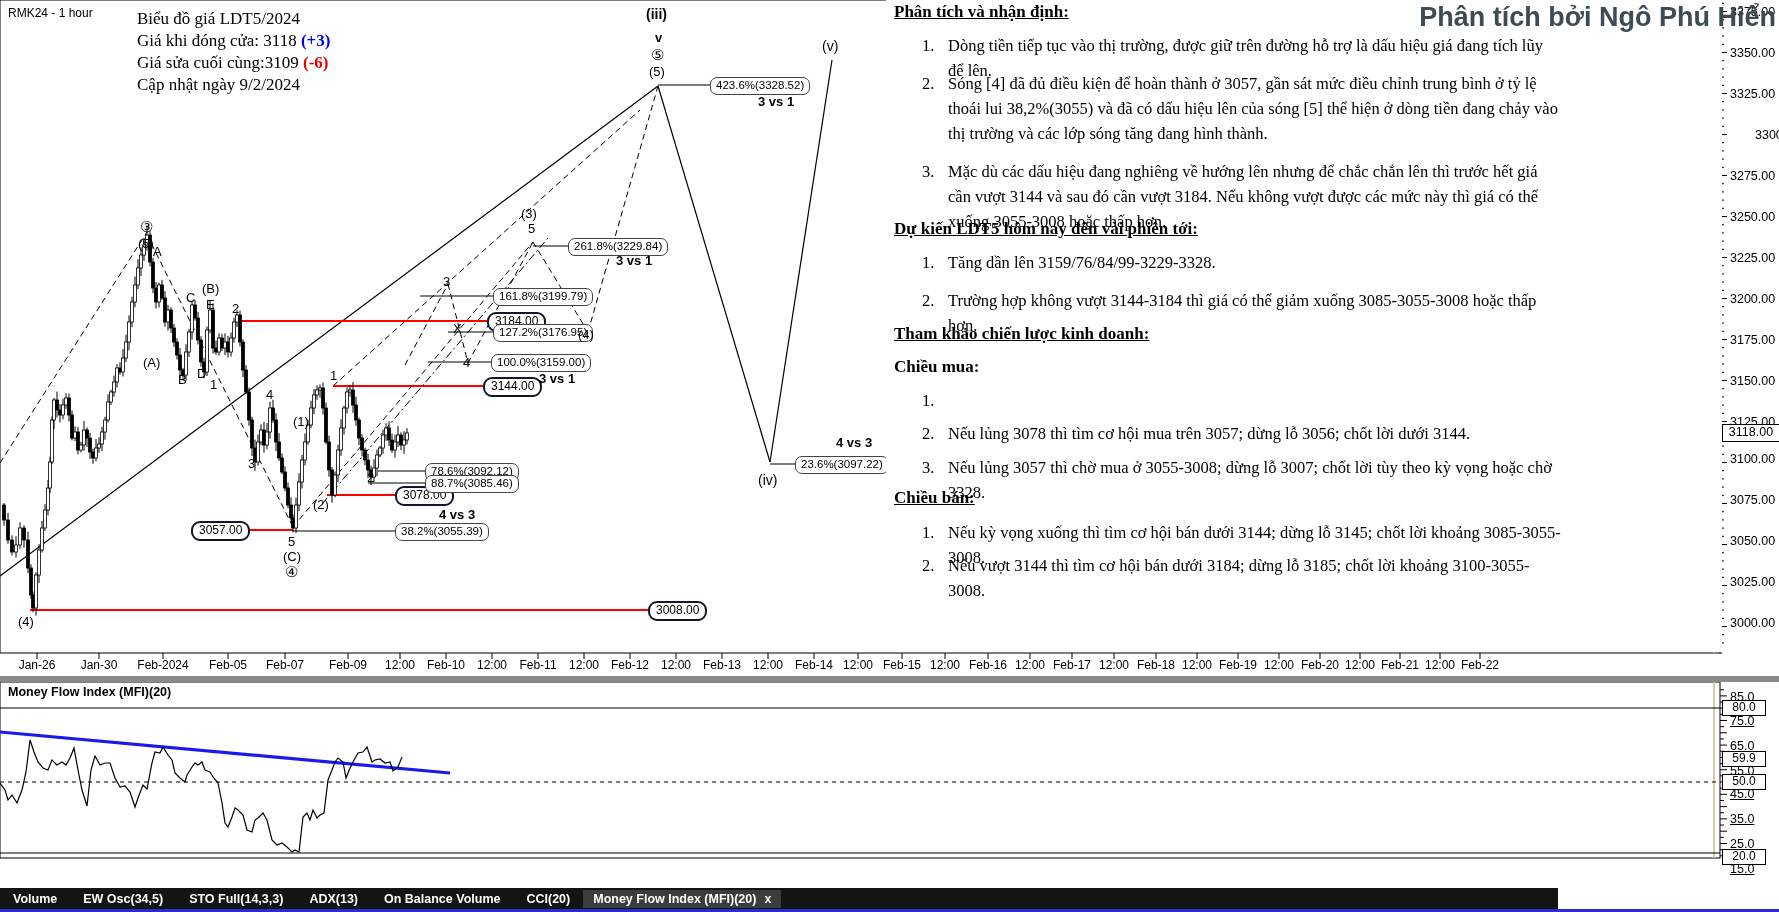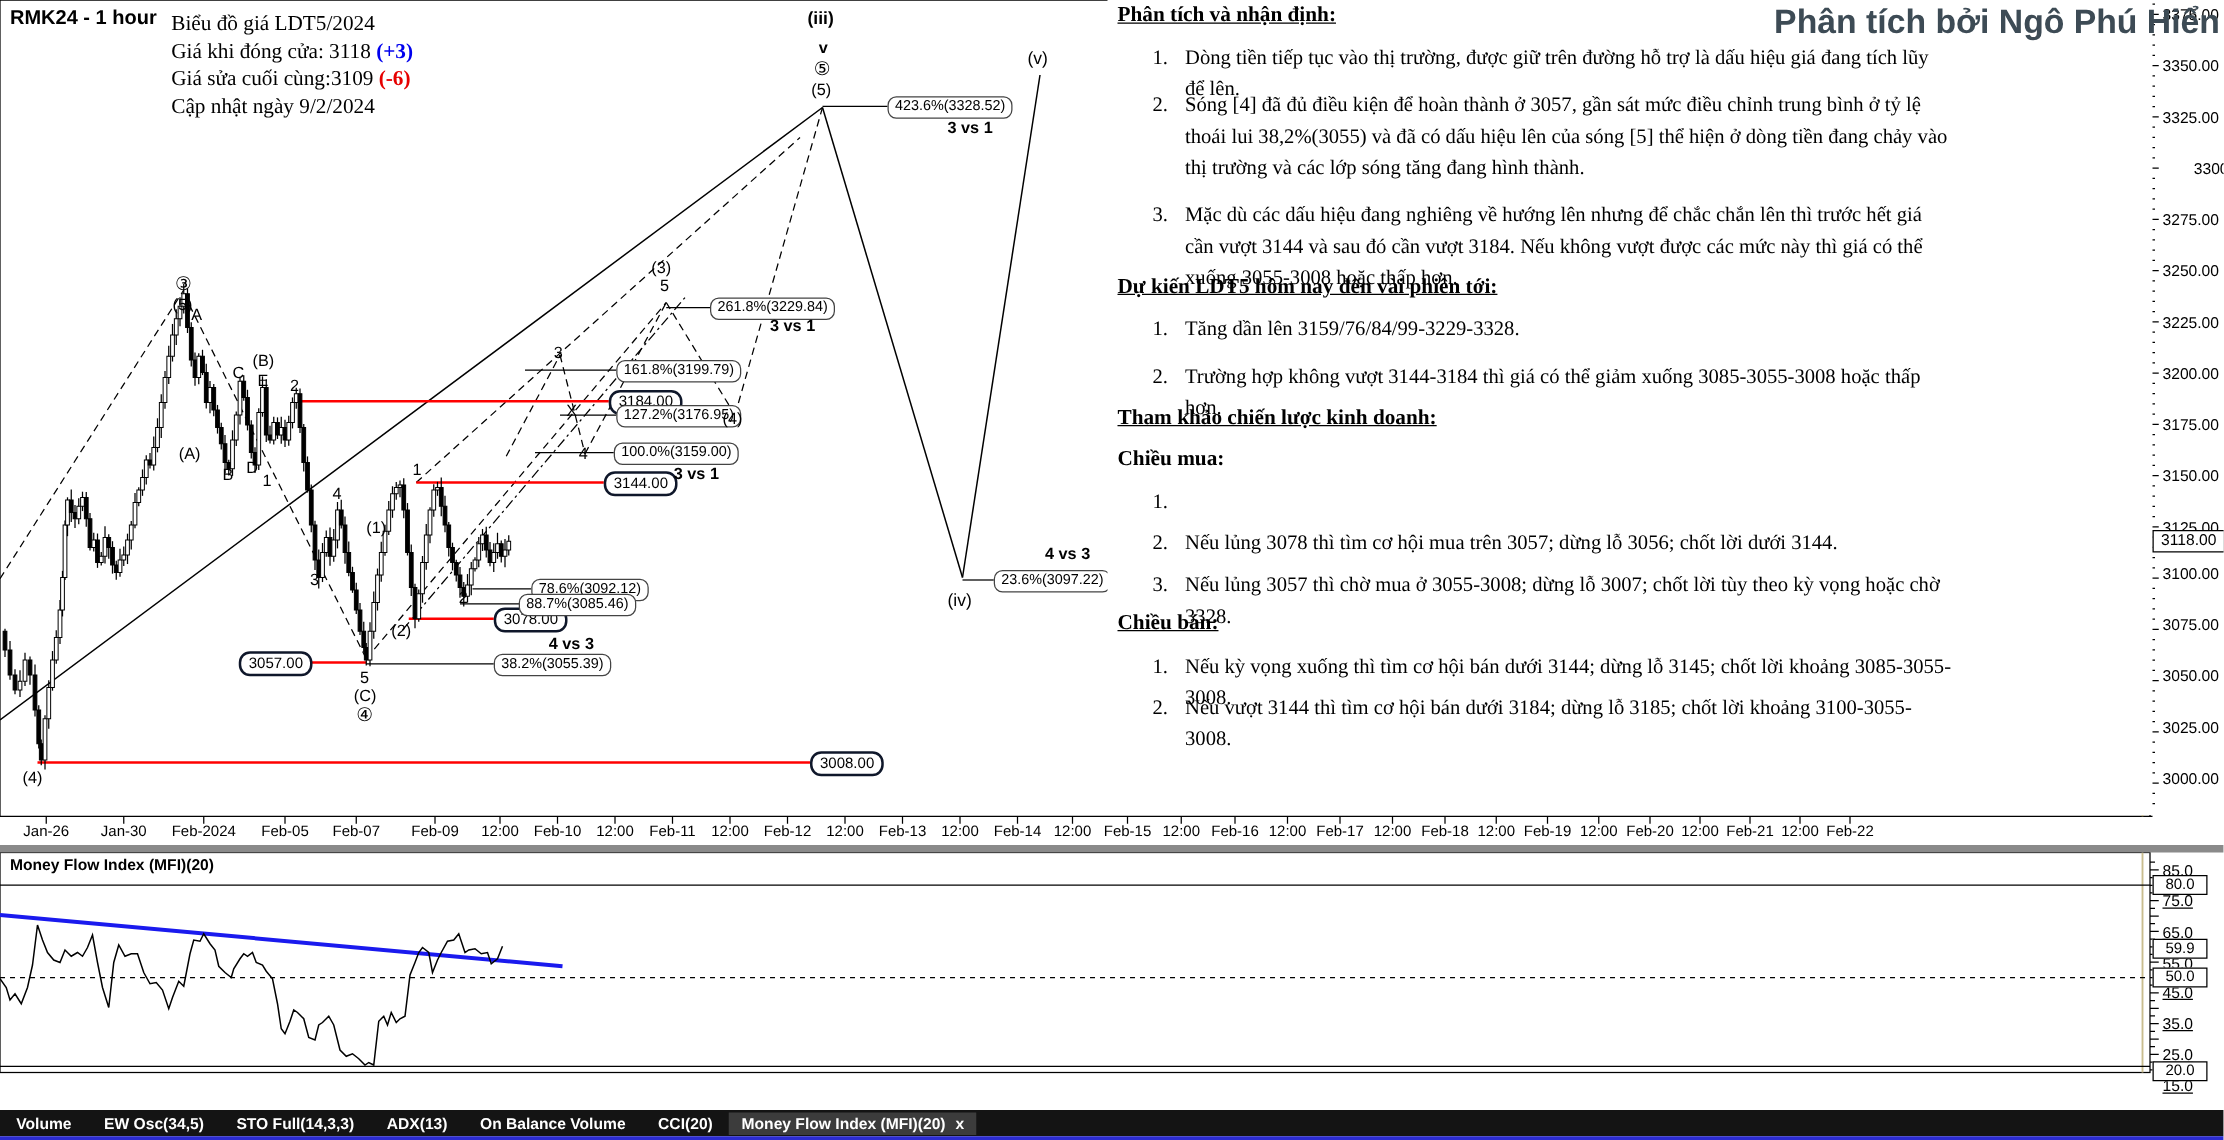--- a/index.html
+++ b/index.html
@@ -1,21 +1,21 @@
 <!DOCTYPE html>
 <html><head>
 <meta charset="utf-8">
 <style>
   html,body{margin:0;padding:0;background:#fff;}
   #app{position:relative;width:1779px;height:912px;background:#fff;overflow:hidden;
        font-family:"Liberation Sans",sans-serif;color:#000;}
   .abs{position:absolute;}
   #chart-svg{position:absolute;left:0;top:0;z-index:1;}
   .overlay{z-index:2;}
-  #symbol-title{left:8px;top:6px;font-size:16px;font-weight:bold;}
+  #symbol-title{left:8px;top:6px;font-size:12px;font-weight:normal;}
   #info-block{left:137px;top:8px;font-family:"Liberation Serif",serif;font-size:17px;line-height:22px;z-index:2;}
   #info-block .chg-up{color:#0000ee;font-weight:bold;}
   #info-block .chg-dn{color:#e60000;font-weight:bold;}
   #credit{right:3px;top:2px;font-size:27px;font-weight:bold;color:#3d4b55;z-index:5;white-space:nowrap;}
   #analysis-panel{left:886px;top:0;width:836px;height:652px;background:#fff;z-index:3;
       font-family:"Liberation Serif",serif;}
   .a-heading{position:absolute;left:8px;font-size:17px;font-weight:bold;white-space:nowrap;}
   .a-heading.u{text-decoration:underline;}
   .a-item{position:absolute;left:36px;width:640px;display:flex;font-size:16.5px;line-height:25px;}
   .a-item .num{flex:0 0 26px;}
@@ -27,21 +27,21 @@
       border-radius:9px;background:#fff;font-size:12px;font-weight:normal;white-space:nowrap;z-index:2;}
   .price-label{position:absolute;left:1730px;font-size:12.5px;transform:translateY(-50%);z-index:2;}
   .price-cur{position:absolute;left:1722px;width:56px;height:16px;line-height:15px;background:#fff;
       border:1px solid #000;font-size:12.5px;text-align:center;transform:translateY(-50%);z-index:4;}
   .date-label{position:absolute;top:658px;font-size:12px;transform:translateX(-50%);z-index:2;white-space:nowrap;}
   #separator{left:0;top:676px;width:1779px;height:6px;background:#8a8a8a;z-index:2;}
   #mfi-title{left:8px;top:685px;font-size:12.5px;font-weight:bold;z-index:2;}
   .mfi-label{position:absolute;left:1730px;font-size:12.5px;transform:translateY(-50%);z-index:2;text-decoration:underline;}
   .mfi-tag{position:absolute;left:1722px;width:42px;height:14px;line-height:13px;background:#fff;border:1px solid #000;
       font-size:12px;text-align:center;transform:translateY(-50%);z-index:3;}
-  #tab-bar{left:0;top:888px;width:1779px;height:21px;background:#141414;display:flex;align-items:center;z-index:4;}
+  #tab-bar{left:0;top:888px;width:1558px;height:21px;background:#141414;display:flex;align-items:center;z-index:4;}
   .tab{color:#fff;font-size:12.5px;font-weight:bold;padding:2px 13px;white-space:nowrap;cursor:default;}
   .tab.active{background:#3c3c3c;padding:2px 10px;display:flex;align-items:center;gap:8px;}
   .tab .close{font-weight:bold;}
   #bottom-strip{left:0;top:909px;width:1779px;height:3px;background:#2b2bd0;z-index:4;}
 </style>
 </head>
 <body>
 
 <div id="app">
   <svg id="chart-svg" width="1779" height="912">
@@ -558,21 +558,21 @@
       <div class="red-tag" style="left: 483px; top: 377px;">3144.00</div>
       <div class="red-tag" style="left: 395px; top: 486px;">3078.00</div>
       <div class="red-tag" style="left: 191px; top: 521px;">3057.00</div>
       <div class="red-tag" style="left: 648px; top: 601px;">3008.00</div>
       <div class="fib-tag" style="left: 710px; top: 77px;">423.6%(3328.52)</div>
       <div class="fib-tag" style="left: 568px; top: 238px;">261.8%(3229.84)</div>
       <div class="fib-tag" style="left: 493px; top: 288px;">161.8%(3199.79)</div>
       <div class="fib-tag" style="left: 493px; top: 324px;">127.2%(3176.95)</div>
       <div class="fib-tag" style="left: 491px; top: 354px;">100.0%(3159.00)</div>
       <div class="fib-tag" style="left: 425px; top: 463px;">78.6%(3092.12)</div>
-      <div class="fib-tag" style="left: 415px; top: 475px;">88.7%(3085.46)</div>
+      <div class="fib-tag" style="left: 425px; top: 475px;">88.7%(3085.46)</div>
       <div class="fib-tag" style="left: 395px; top: 523px;">38.2%(3055.39)</div>
       <div class="fib-tag" style="left: 795px; top: 456px;">23.6%(3097.22)</div>
       <div class="wave-label" style="left: 18px; top: 614px;">(4)</div>
       <div class="wave-label" style="left: 140px; top: 218px; font-size: 15px;">③</div>
       <div class="wave-label" style="left: 138px; top: 236px;">(5)</div>
       <div class="wave-label" style="left: 153px; top: 244px;">A</div>
       <div class="wave-label" style="left: 143px; top: 355px;">(A)</div>
       <div class="wave-label" style="left: 178px; top: 372px;">B</div>
       <div class="wave-label" style="left: 186px; top: 290px;">C</div>
       <div class="wave-label" style="left: 202px; top: 281px;">(B)</div>

